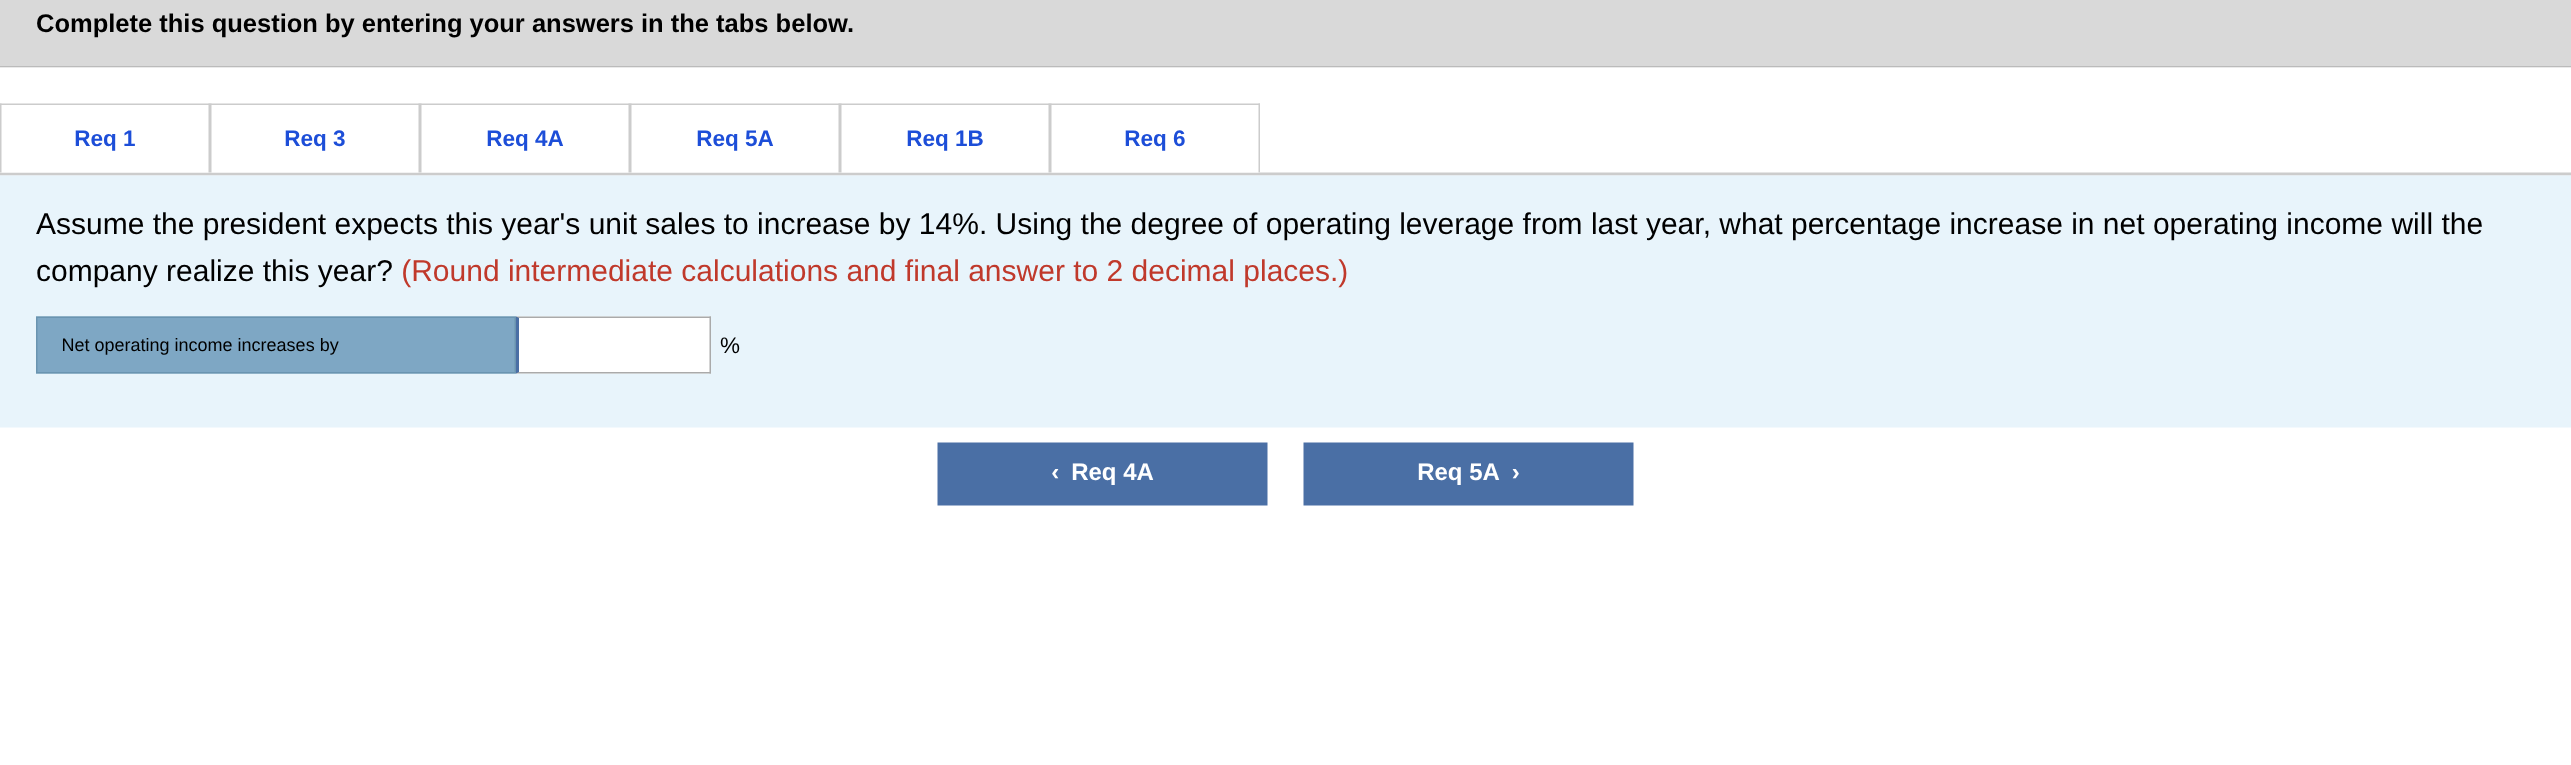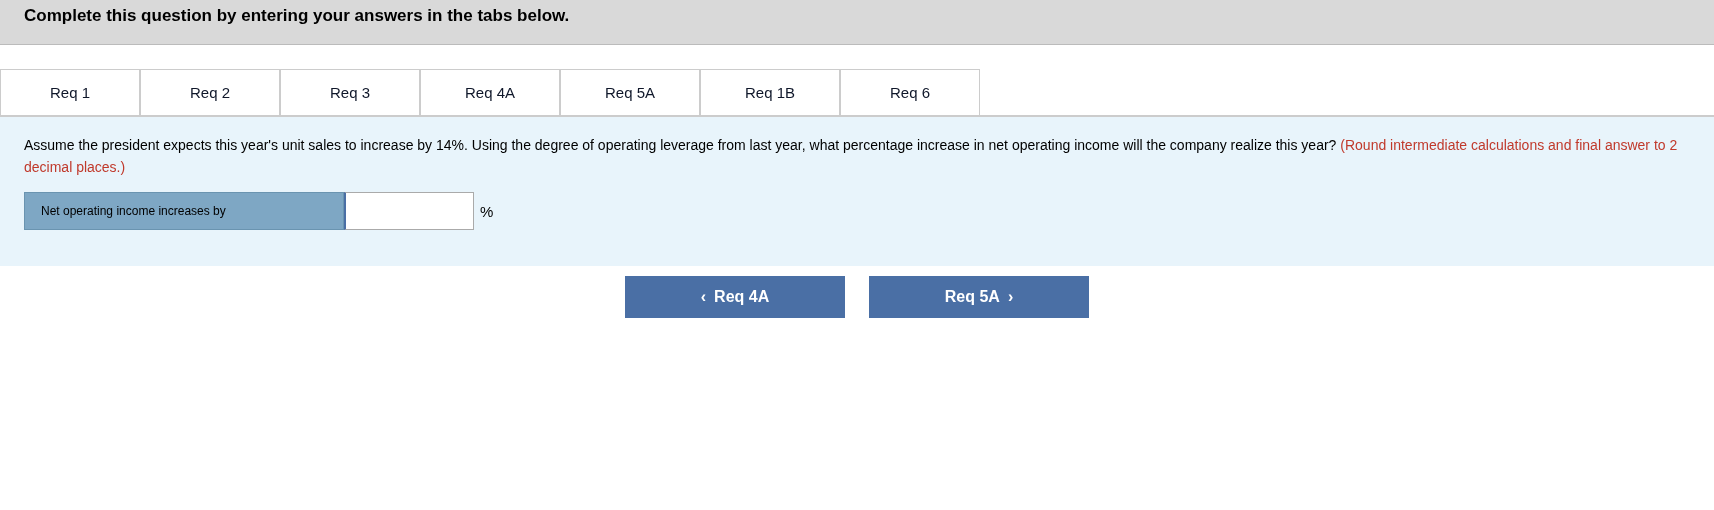--- a/index.html
+++ b/index.html
@@ -36,24 +36,25 @@
       margin-top: 10px;
     }
 
     .tab {
       padding: 14px 40px;
       border-right: 1px solid #ccc;
       border-left: 1px solid #ccc;
       border-top: 1px solid #ccc;
       cursor: pointer;
       font-size: 15px;
-      color: #0f172a;
+      color: #1d4ed8;
       background: #fff;
       text-align: center;
       min-width: 140px;
+      font-weight: bold;
     }
 
     .tab:first-child {
       border-left: 1px solid #ccc;
     }
 
     .tab.active {
       border: 2px dashed #4a6fa5;
       background: #fff;
       position: relative;
@@ -61,21 +62,21 @@
       z-index: 2;
     }
 
     .content-area {
       background: #e8f4fb;
       padding: 18px 24px 14px 24px;
     }
 
     .question-text {
       color: #000;
-      font-size: 14px;
+      font-size: 20px;
       line-height: 1.55;
       margin-bottom: 14px;
     }
 
     .question-text .red-note {
       color: #c0392b;
     }
 
     .answer-row {
       display: flex;
@@ -144,21 +145,20 @@
 <body>
 
 <div class="header-bar">
   <span class="header-title">Complete this question by entering your answers in the tabs below.</span>
 </div>
 
 <div class="spacer-row"></div>
 
 <div class="tabs-row">
   <div class="tab">Req 1</div>
-  <div class="tab">Req 2</div>
   <div class="tab">Req 3</div>
   <div class="tab">Req 4A</div>
   <div class="tab">Req 5A</div>
   <div class="tab">Req 1B</div>
   <div class="tab">Req 6</div>
 </div>
 
 <div class="content-area">
   <div class="question-text">
     <span>Assume the president expects this year's unit sales to increase by 14%. Using the degree of operating leverage from last year, what percentage increase in net operating income will the company realize this year?</span><span class="red-note"> (Round intermediate calculations and final answer to 2 decimal places.)</span>

